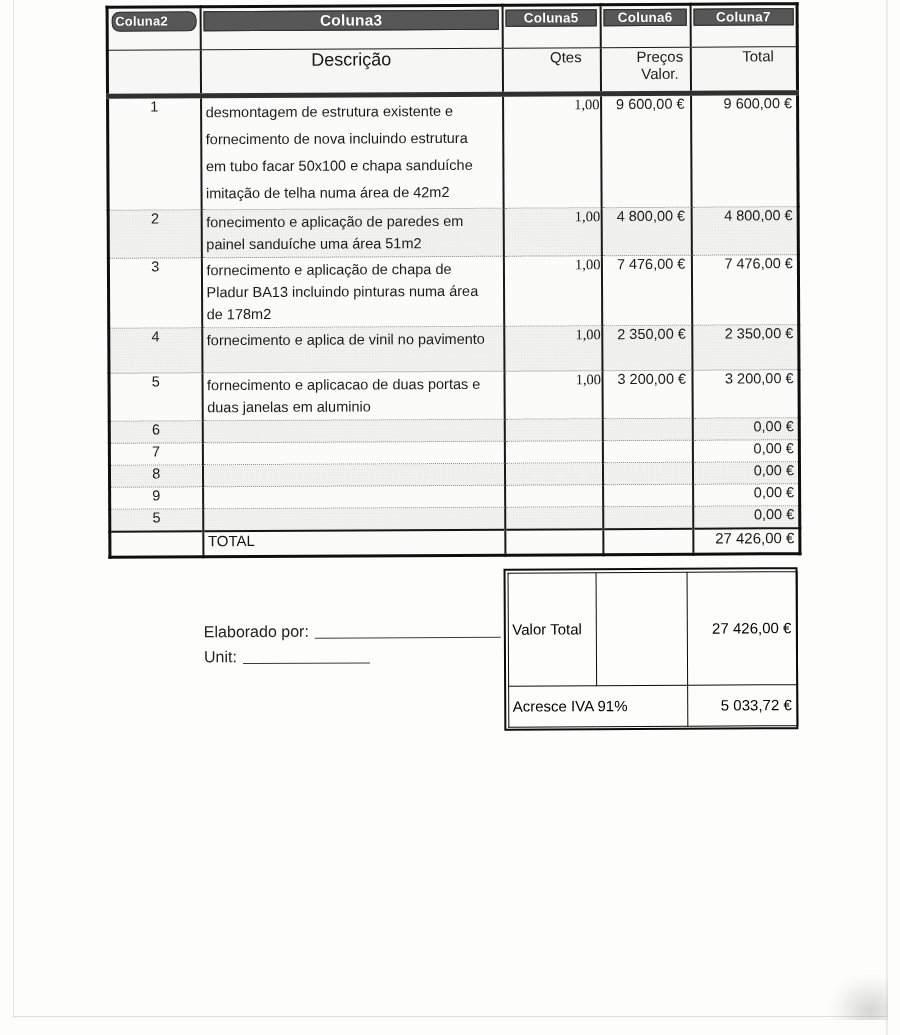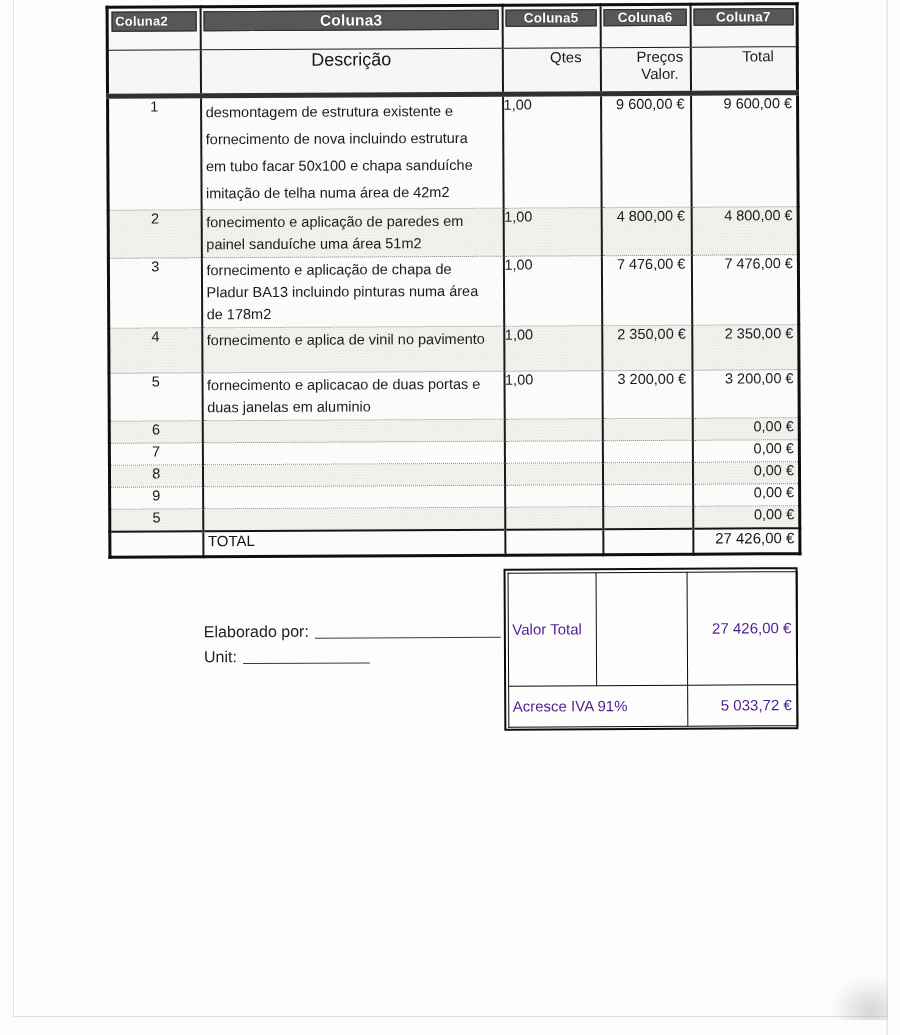--- a/index.html
+++ b/index.html
@@ -28,21 +28,21 @@
 
   
   tr.hdr1 { height:43px; }
   tr.hdr1 th { padding:2.5px; background:#f8f8f6; }
   .dark-cell { height:100%; border:1px solid #2c2c2c; color:#ffffff; font-weight:bold;
                background-color:#575757;
                background-image:repeating-conic-gradient(#414141 0% 25%, #6d6d6d 0% 50%);
                background-size:2px 2px;
                display:flex; align-items:center; justify-content:center; font-size:13.5px;
                letter-spacing:.2px; text-shadow:0 0 1px rgba(0,0,0,.6); }
-  .dark-cell.bl { align-items:flex-end; justify-content:flex-start; padding:1px 3px 2px; font-size:13px; }
+  .dark-cell.bl { align-items:flex-end; justify-content:flex-start; padding:1px 3px 2px; font-size:13px;border-radius:8px; }
   .dark-cell.big { font-size:15.5px; }
 
   
   tr.hdr2 { height:46px; }
   tr.hdr2 td { background:#f6f6f4; border-top:1.5px solid #1a1a1a; border-bottom:5px solid #303030; }
   td.sub-desc { text-align:center; vertical-align:bottom; font-size:18px; color:#161616; padding-bottom:5px; }
   td.sub-mid  { text-align:center; vertical-align:middle; font-size:15px; color:#1c1c1c;padding-left:29px; }
 
   
   tbody td { font-size:14.5px; color:#1b1b1b; }
@@ -53,36 +53,36 @@
   tbody tr:nth-child(1){height:113px} tbody tr:nth-child(2){height:41px}
   tbody tr:nth-child(3){height:69px}  tbody tr:nth-child(4){height:45px}
   tbody tr:nth-child(5){height:43px}  tbody tr:nth-child(6){height:22px}
   tbody tr:nth-child(7){height:22px}  tbody tr:nth-child(8){height:22px}
   tbody tr:nth-child(9){height:22px}  tbody tr:nth-child(10){height:22px}
 
   td.c-num  { text-align:center; vertical-align:middle; }
   td.c-desc { padding:1px 2px 2px 4px; }
   .desc-text { white-space:pre-line; line-height:22px; }
   tbody tr:nth-child(1) .desc-text { line-height:27px; }
-  td.c-qty  { text-align:left; vertical-align:bottom; padding-bottom:3px; }
+  td.c-qty  { text-align:right; vertical-align:bottom; padding-bottom:3px;font-family:Liberation Serif, serif; }
   td.c-unit { text-align:right; vertical-align:bottom; padding:0 5px 3px 0; }
   td.c-total{ text-align:right; vertical-align:bottom; padding:0 4px 3px 0; }
 
   
   tfoot tr { height:26px; }
   tfoot td { border-top:2.5px solid #141414; font-size:15px; color:#141414;
              vertical-align:middle; background:#fbfbfa; }
   td.t-label { padding-left:4px; }
   td.t-value { text-align:right; padding-right:4px; }
 
   
   .summary-wrap { position:absolute; left:502px; top:569px; width:294px;
                   border:2px solid #0c0c0c; padding:1.5px; background:#fdfdfc; }
   table.summary { width:100%; border-collapse:collapse; table-layout:fixed; border:1px solid #0c0c0c; }
-  table.summary td { border:1.5px solid #0c0c0c; height:23px; font-size:15px; color:#4c1d95; vertical-align:middle; }
+  table.summary td { border:1.5px solid #0c0c0c; height:23px; font-size:15px; color:#000000; vertical-align:middle; }
   td.s-label { padding-left:4px; }
   td.s-value { text-align:right; padding-right:5px; border-left:2.5px solid #0c0c0c; }
 
   
   .footer { position:absolute; left:202px; top:622px; font-size:16px; color:#222222; }
   .sig-row { margin-bottom:7px; white-space:nowrap; }
   .sig-line { display:inline-block; border-bottom:1.5px solid #3c3c3c; height:14px;
               vertical-align:baseline; margin-left:6px; transform:translateY(2px); }
   .line-long { width:186px; } .line-short { width:127px; }
 </style>

